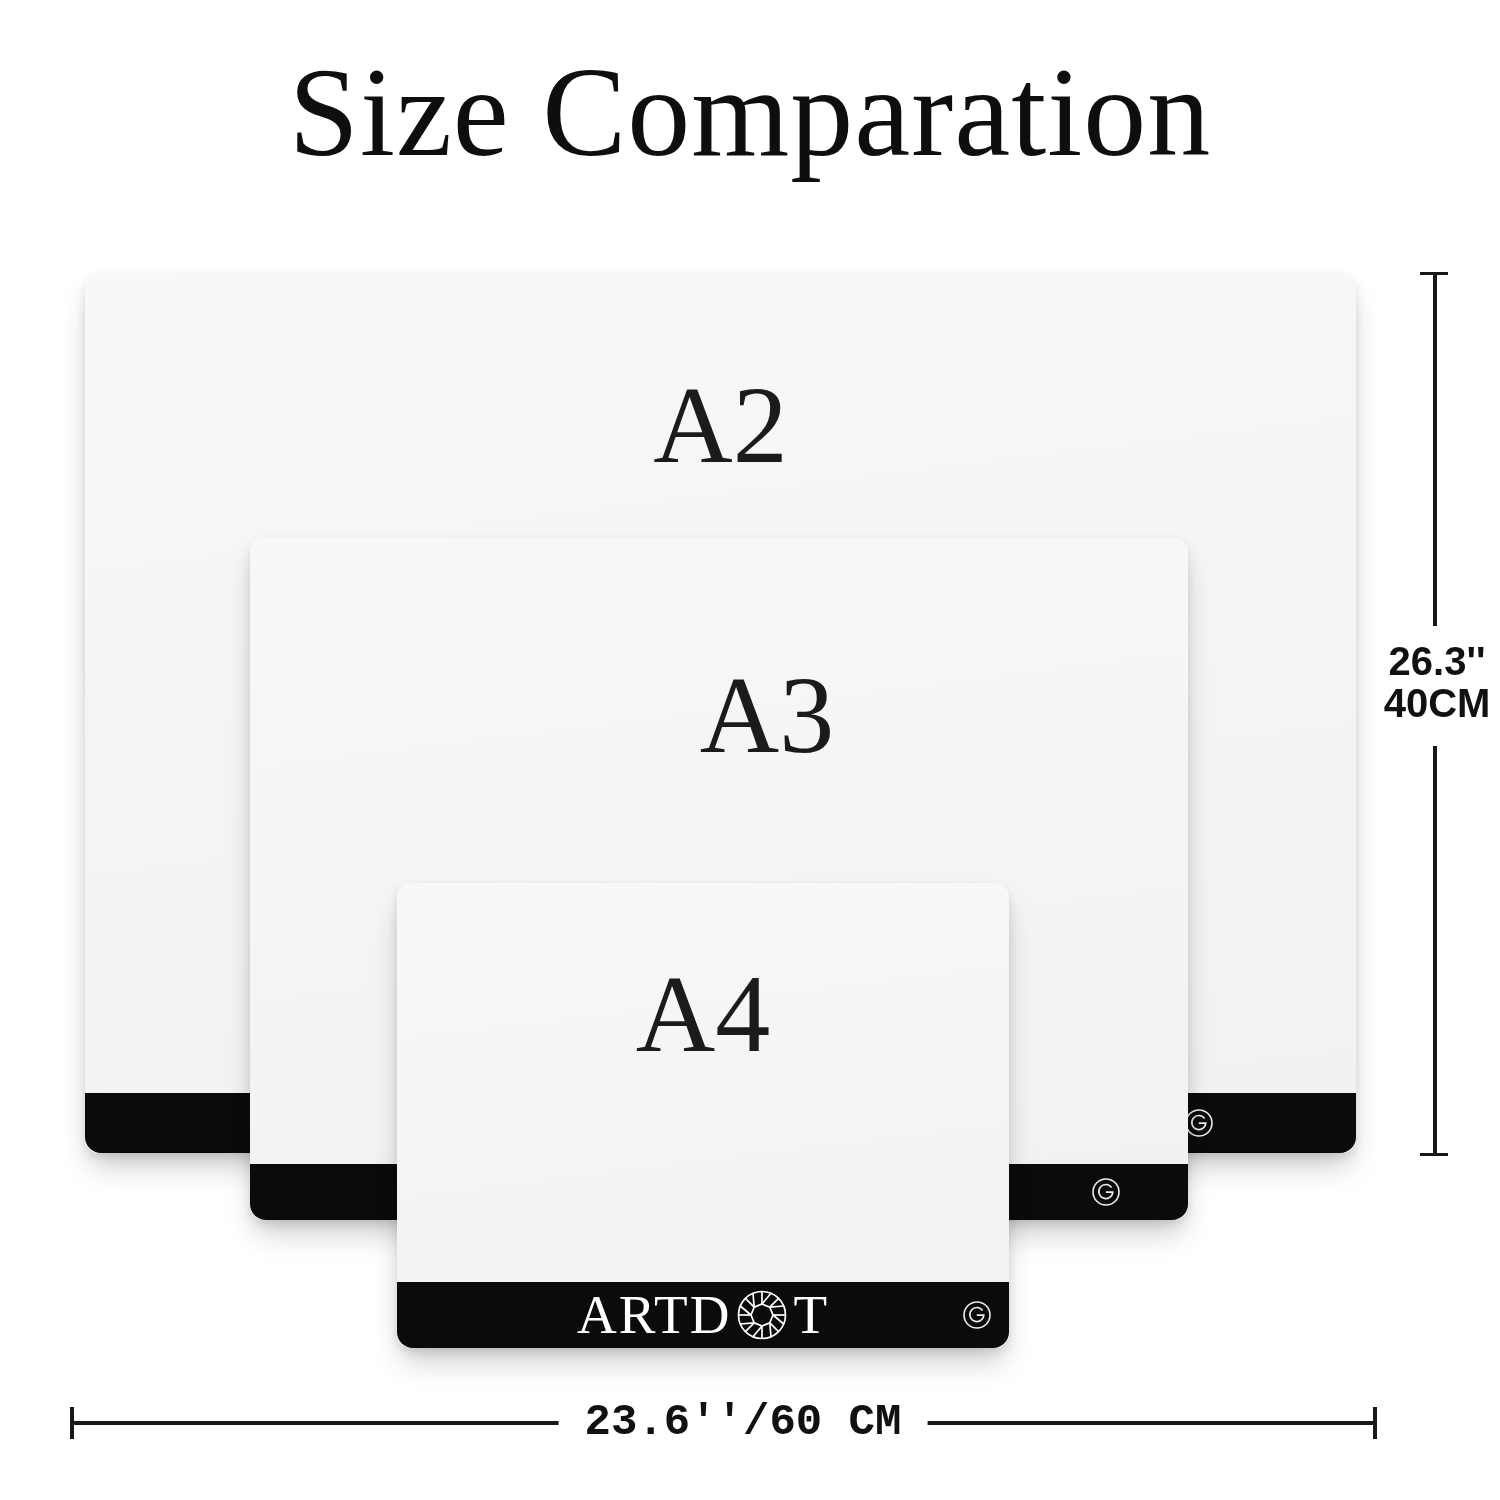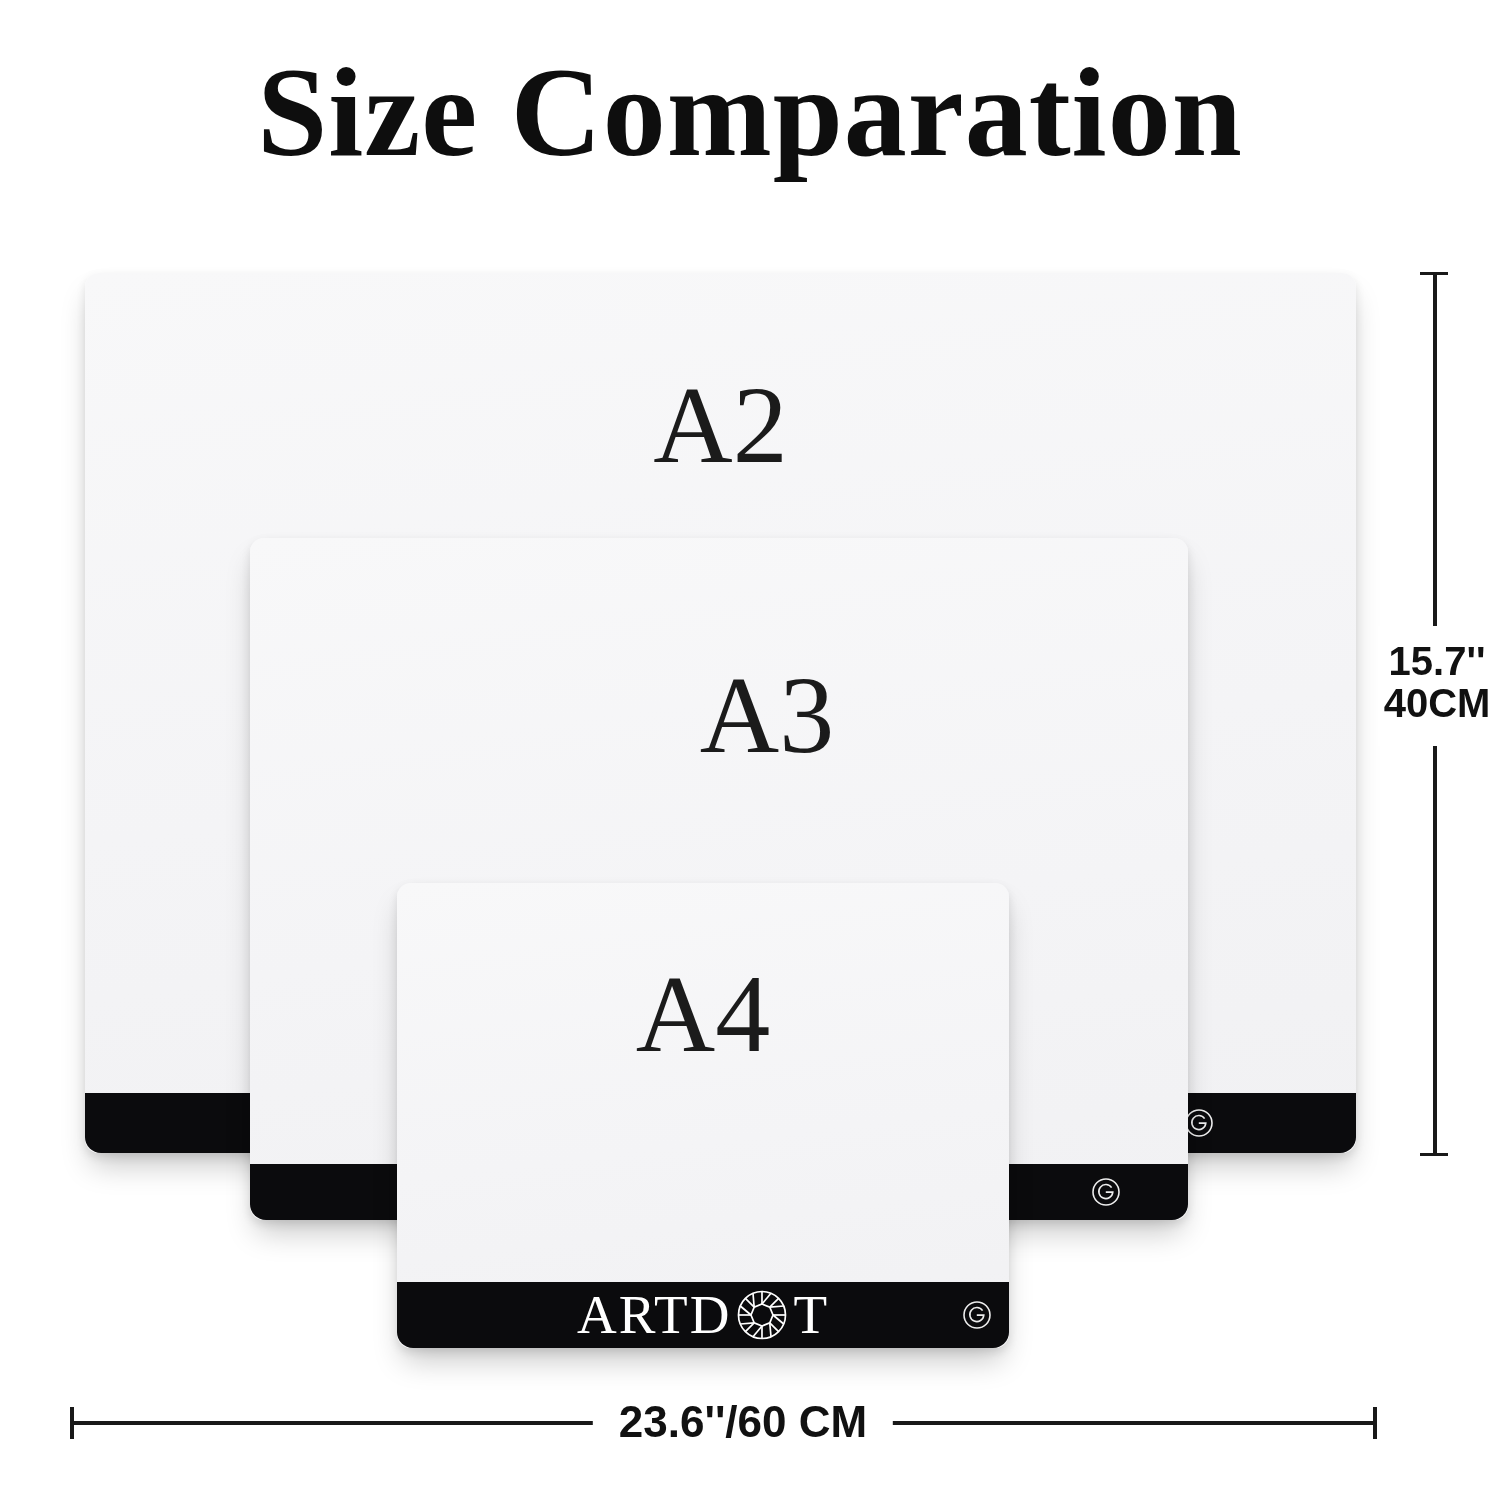--- a/index.html
+++ b/index.html
@@ -2,21 +2,21 @@
 <html><head>
 <meta charset="utf-8">
 <style>
   html,body{margin:0;padding:0;background:#ffffff;}
   .canvas{
     position:relative;width:1500px;height:1500px;background:#ffffff;overflow:hidden;
     font-family:"Liberation Serif", serif;
   }
   .title{
     position:absolute;left:0;top:38px;width:1500px;height:150px;line-height:150px;
-    margin:0;text-align:center;font-size:126px;font-weight:bold;color:#0e0e0e;
+    margin:0;text-align:center;font-size:126px;font-weight:normal;color:#0e0e0e;
     letter-spacing:1px;
   }
   
   .pad{
     position:absolute;
     background:linear-gradient(173deg,#f8f8f9 0%,#f4f4f6 55%,#f1f1f3 100%);
     border-radius:14px;
     box-shadow:0 18px 30px -6px rgba(0,0,0,.22), 0 4px 10px rgba(0,0,0,.10);
   }
   .pad-a2{left:85px;top:273px;width:1271px;height:880px;z-index:1;}
@@ -63,21 +63,21 @@
   .hcap-right{left:1373px;top:1407px;width:4px;height:32px;}
   .vdim-label{
     position:absolute;left:1437px;top:626px;transform:translateX(-50%);
     background:#ffffff;padding:14px 6px 22px 6px;z-index:5;
     font-family:"Liberation Sans", sans-serif;font-weight:bold;
     font-size:40px;line-height:42px;color:#111111;text-align:center;white-space:pre;
   }
   .hdim-label{
     position:absolute;left:743px;top:1395px;transform:translateX(-50%);
     background:#ffffff;padding:0 26px;z-index:5;
-    font-family:Liberation Sans, sans-serif;font-weight:bold;
+    font-family:Liberation Mono, monospace;font-weight:bold;
     font-size:44px;line-height:54px;color:#111111;white-space:nowrap;
   }
 </style>
 </head>
 <body>
 
 <div class="canvas">
 
   <h1 class="title">Size Comparation</h1>
 
@@ -139,20 +139,20 @@
           <circle cx="15" cy="15" r="13" fill="none" stroke="#ededed" stroke-width="1.6"></circle>
           <path d="M 20.6 10.6 A 7 7 0 1 0 21.8 15.1 L 14.8 15.1" fill="none" stroke="#ededed" stroke-width="1.6"></path>
         </svg>
       </span>
     </div>
   </div>
 
   <div class="dim vline"></div>
   <div class="dim vcap-top"></div>
   <div class="dim vcap-bottom"></div>
-  <div class="vdim-label"><span>15.7''</span><br><span>40CM</span></div>
+  <div class="vdim-label"><span>26.3''</span><br><span>40CM</span></div>
 
   <div class="dim hline"></div>
   <div class="dim hcap-left"></div>
   <div class="dim hcap-right"></div>
   <div class="hdim-label">23.6''/60 CM</div>
 
 </div>
 
 </body></html>

